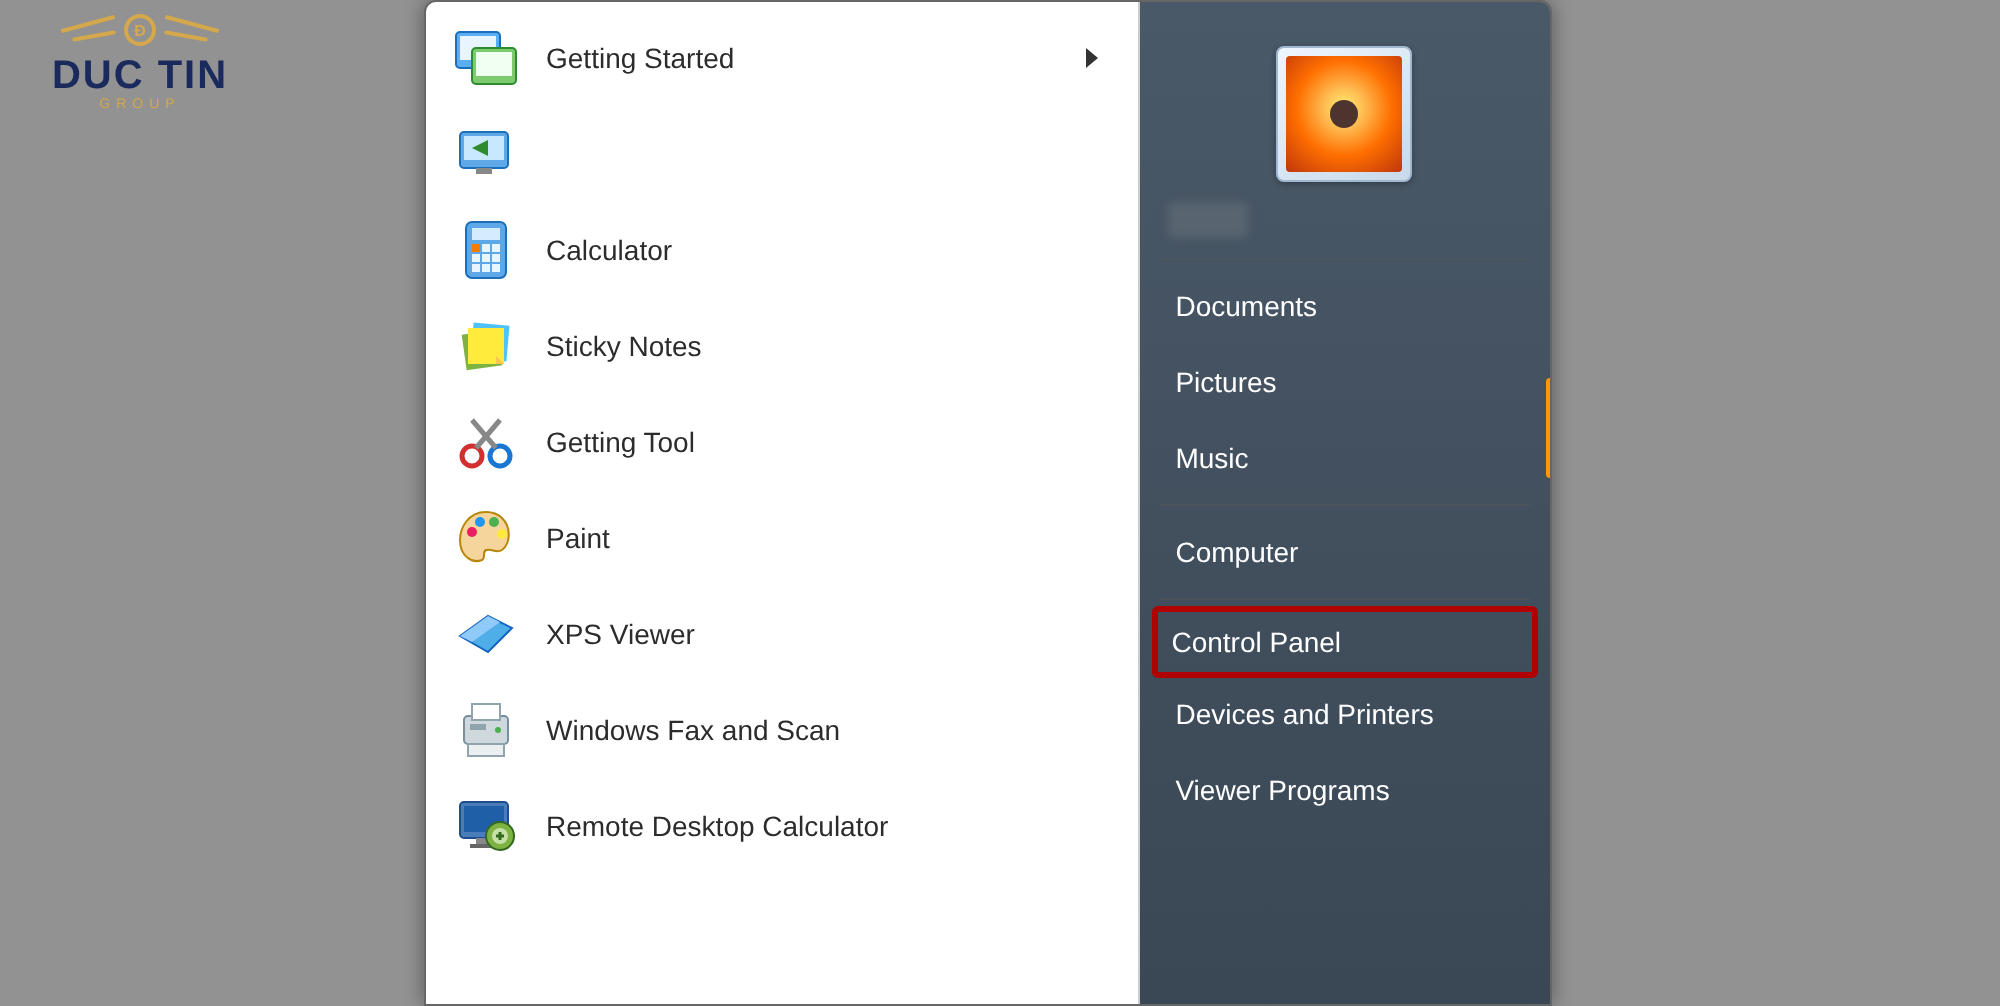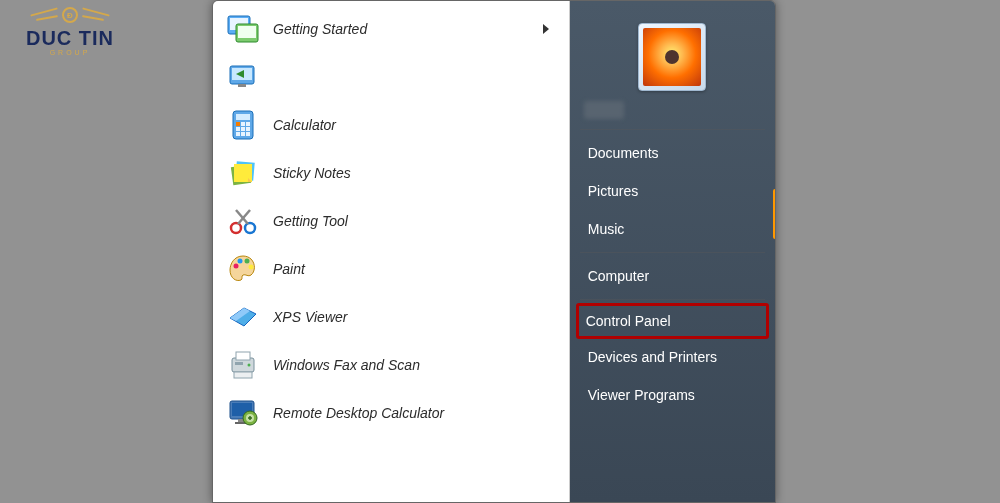--- a/index.html
+++ b/index.html
@@ -99,21 +99,20 @@
       margin-right: 12px;
       display: flex;
       align-items: center;
       justify-content: center;
       flex-shrink: 0;
     }
     .program-label {
       font-size: 14px;
       color: #2c2c2c;
       flex: 1;
-      font-style: italic;
     }
     .submenu-arrow {
       width: 0;
       height: 0;
       border-top: 5px solid transparent;
       border-bottom: 5px solid transparent;
       border-left: 6px solid #333;
       margin-right: 8px;
     }
     .right-panel {

